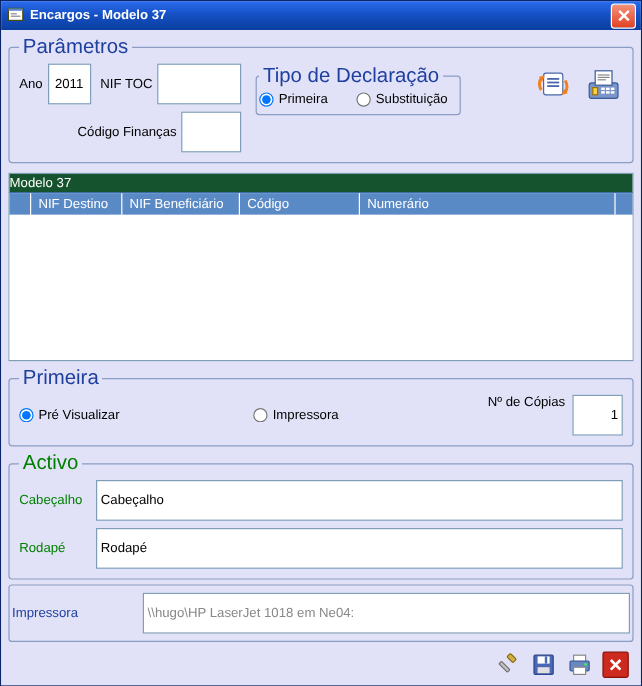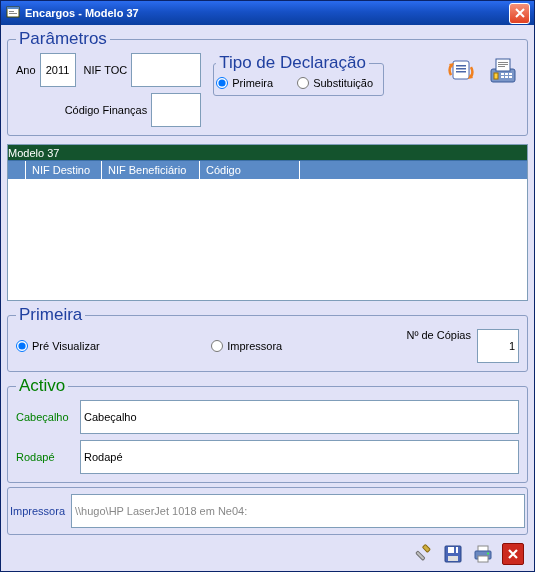--- a/index.html
+++ b/index.html
@@ -33,21 +33,21 @@
   .destino-inner { display: flex; align-items: center; width: 100%; }
   .destino-inner .opt1 { flex: 1; }
   .destino-inner .opt2 { flex: 1; }
   .destino-inner .copies { display: flex; align-items: flex-start; gap: 6px; }
   .destino-inner input[type=text] { width: 42px; text-align: right; }
   .textos-grid { display: grid; grid-template-columns: 60px 1fr; gap: 6px 4px; align-items: center; }
   .textos-grid label { color: #008000; }
   .textos-grid input { width: 100%; }
   .impressora-row { display: flex; align-items: center; gap: 6px; padding: 6px 2px; border: 1px solid #8b9dc3; border-radius: 3px; }
   .impressora-row label { color: #2040a0; width: 55px; }
-  .impressora-row input { flex: 1; }
+  .impressora-row input { flex: 1; margin-left: 48px; }
   .toolbar { display: flex; justify-content: flex-end; gap: 8px; padding: 4px 4px 0 0; }
   .tb-btn { width: 22px; height: 22px; display: flex; align-items: center; justify-content: center; cursor: pointer; }
   .tb-close { background: #cc2a1f; border: 1px solid #8a0e06; border-radius: 2px; color: #fff; font-weight: bold; font-size: 13px; }
   .gray-text { color: #888; }
 </style>
 </head>
 <body>
 
 <div class="window">
   <div class="titlebar">
@@ -132,20 +132,21 @@
       </div>
     </fieldset>
 
     <div class="grid-wrap">
       <div class="grid-title">Modelo 37</div>
       <div class="grid-header">
         <div class="gh sel"></div>
         <div class="gh" style="width:76px">NIF Destino</div>
         <div class="gh" style="width:98px">NIF Beneficiário</div>
         <div class="gh" style="width:100px">Código</div>
+        <div class="gh" style="flex:1">Numerário</div>
         <div class="gh" style="width:14px;border-right:none"></div>
       </div>
       <div class="grid-body"></div>
     </div>
 
     <fieldset>
       <legend>Primeira</legend>
       <div class="destino-inner">
         <span class="radio-wrap opt1">
           <input type="radio" name="destino" checked="" style="">

